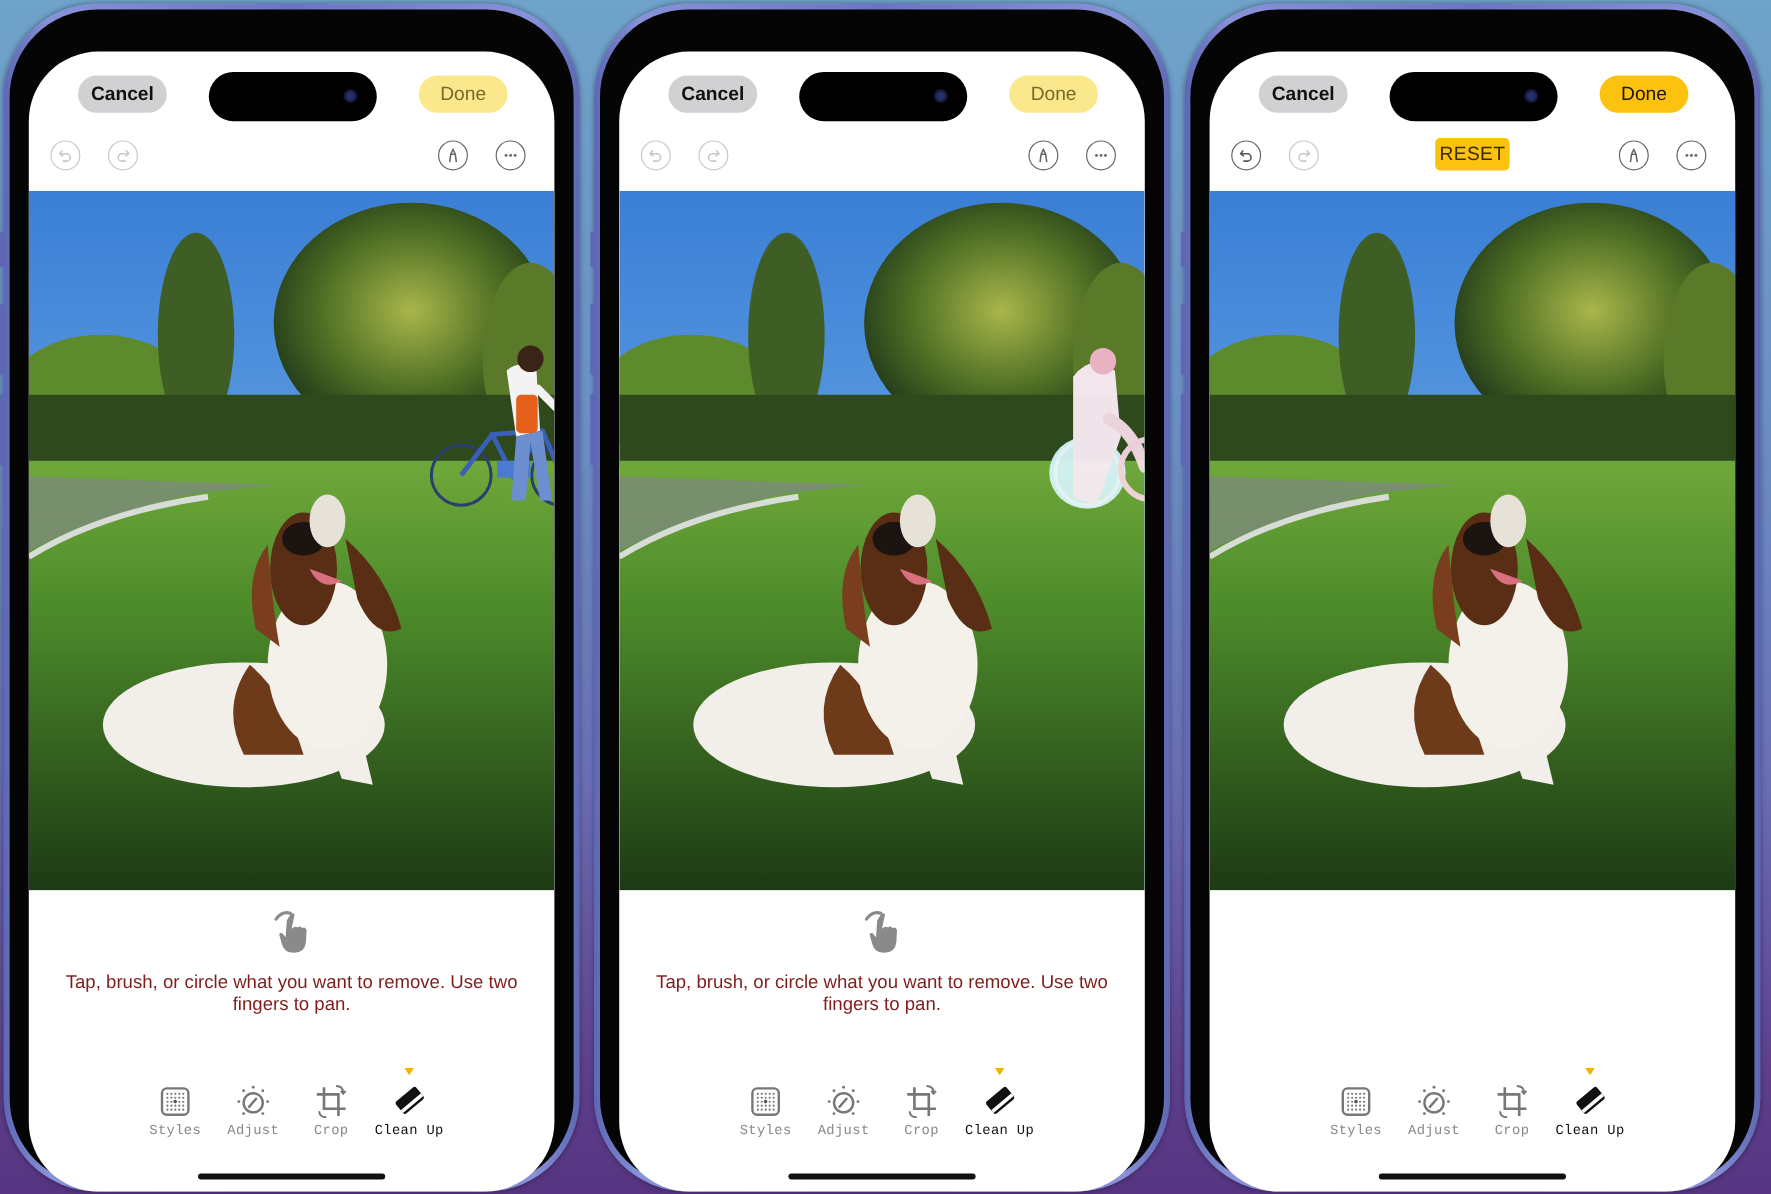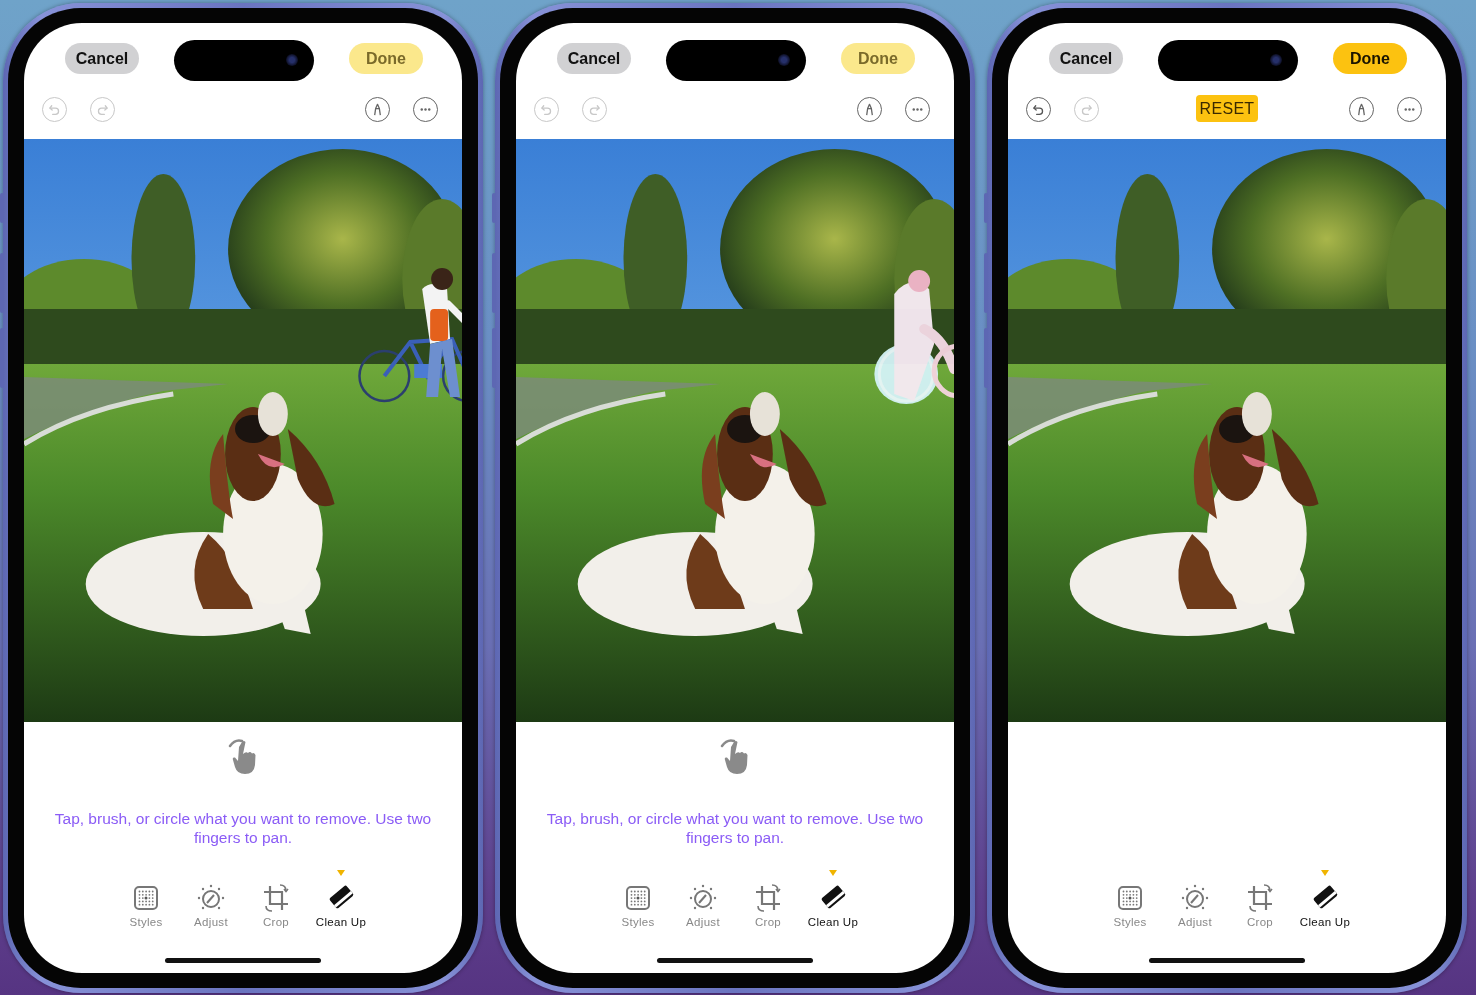--- a/index.html
+++ b/index.html
@@ -24,20 +24,21 @@
     border-radius: 73px;
     background: #050505;
     padding: 15px 16px 15px 16px;
   }
   .screen {
     position: relative;
     width: 100%; height: 100%;
     border-radius: 58px;
     background: #ffffff;
     overflow: hidden;
+    margin-top: 20px;
   }
   .side-btn {
     position: absolute; left: -3px; width: 4px; background: #5d67b3; border-radius: 2px;
   }
   .top-bar { position: absolute; top: 18px; left: 0; right: 0; height: 40px; }
   .cancel-btn {
     position: absolute; left: 41px; top: 2px;
     width: 74px; height: 31px; border-radius: 16px;
     background: #d1d1d3; color: #111; font-weight: bold; font-size: 16px;
     display: flex; align-items: center; justify-content: center; border: none;
@@ -46,21 +47,21 @@
     position: absolute; left: 150px; top: -1px; width: 140px; height: 41px;
     border-radius: 21px; background: #000;
   }
   .island .cam {
     position: absolute; right: 16px; top: 14px; width: 12px; height: 12px; border-radius: 50%;
     background: radial-gradient(circle, #26306a 30%, #0c0e22 70%);
   }
   .done-btn {
     position: absolute; left: 325px; top: 2px;
     width: 74px; height: 31px; border-radius: 16px;
-    color: #7a6a2a; background: #fbe88c; font-weight: bold; font-size: 16px;
+    color: #7a6a2a; background: #fbe88c; font-weight: normal; font-size: 16px;
     display: flex; align-items: center; justify-content: center; border: none;
   }
   .done-btn.active { background: #fcc210; color: #1a1400; }
   .tool-row { position: absolute; top: 74px; left: 0; right: 0; height: 30px; text-align: right; }
   .circ-icon {
     position: absolute; top: 0; width: 25px; height: 25px; border-radius: 50%;
     border: 1.6px solid #c8c8c8; display: flex; align-items: center; justify-content: center;
   }
   .circ-icon.dark { border-color: #666; }
   .circ-icon svg { width: 15px; height: 15px; }
@@ -68,24 +69,24 @@
     position: absolute; left: 188px; top: -2px; width: 62px; height: 27px;
     background: #fcc210; color: #3a2a00; font-size: 16px; border-radius: 4px;
     display: flex; align-items: center; justify-content: center; letter-spacing: 0.3px;
   }
   .photo {
     position: absolute; top: 116px; left: 0; right: 0; height: 583px; overflow: hidden;
   }
   .photo svg { width: 100%; height: 100%; display: block; }
   .hint-icon { position: absolute; top: 714px; left: 50%; transform: translateX(-50%); width: 34px; height: 40px; }
   .hint-text {
-    position: absolute; top: 786px; left: 20px; right: 20px;
-    text-align: center; font-size: 15.5px; line-height: 19px; color: #8b5cf6;
-  }
-  .toolbar { position: absolute; top: 845px; left: 0; right: 0; height: 70px; }
+    position: absolute; top: 766px; left: 20px; right: 20px;
+    text-align: center; font-size: 15.5px; line-height: 19px; color: #7f1d1d;
+  }
+  .toolbar { position: absolute; top: 845px; left: 0; right: 0; height: 70px; font-family: Liberation Mono, monospace; }
   .tool {
     position: absolute; top: 14px; width: 70px; text-align: center;
   }
   .tool .ticon { width: 32px; height: 32px; margin: 0 auto; display: block; }
   .tool .tlabel { font-size: 11.5px; color: #888; margin-top: 2px; display: block; letter-spacing: 0.3px; }
   .tool.selected .tlabel { color: #111; }
   .indicator {
     position: absolute; top: 2px; width: 0; height: 0;
     border-left: 4px solid transparent; border-right: 4px solid transparent; border-top: 6px solid #f0b400;
   }

